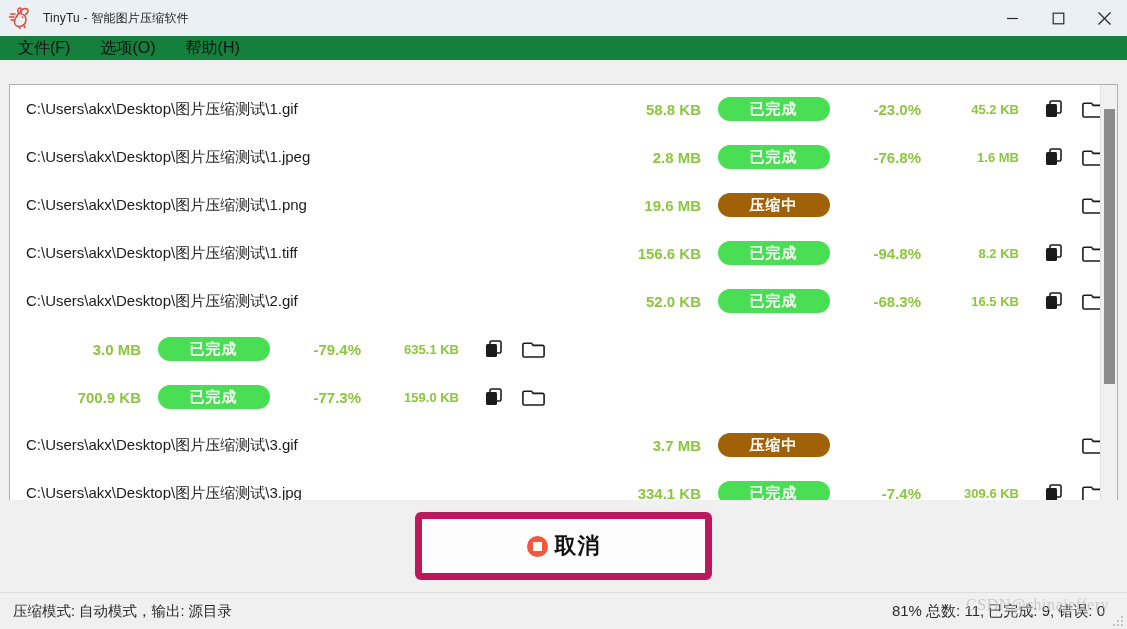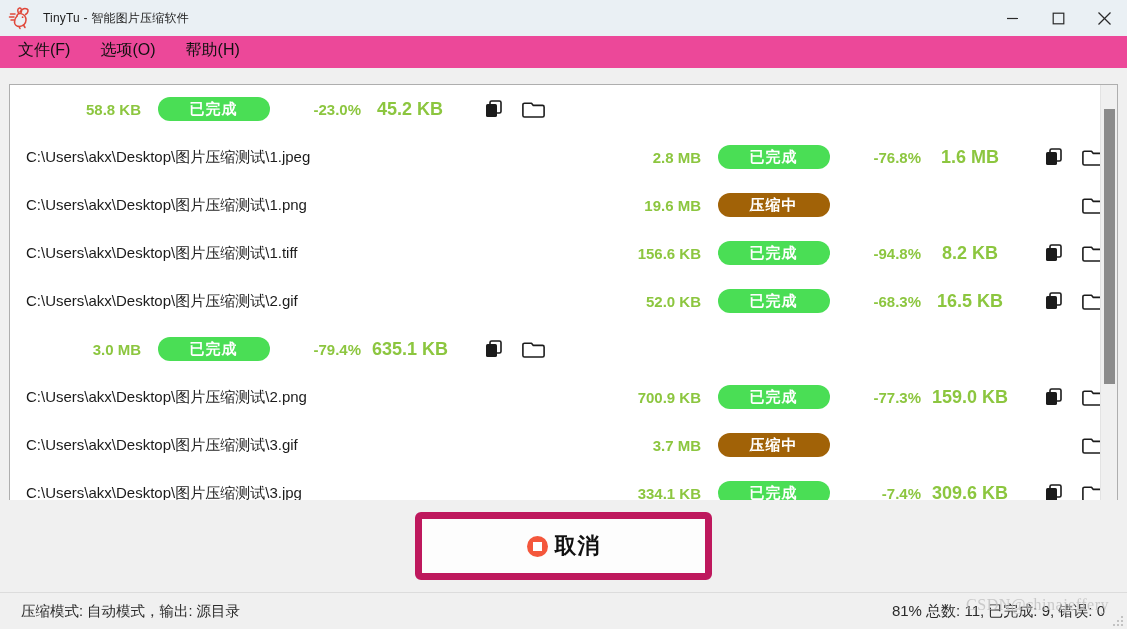--- a/index.html
+++ b/index.html
@@ -26,22 +26,22 @@
   .win-controls { margin-left:auto; display:flex; height:36px; }
   .win-btn {
     width:46px; height:36px; display:flex;
     align-items:center; justify-content:center;
     cursor:default;
   }
   .win-btn svg { display:block; }
 
   
   .menubar {
-    height:32px; background:#ec4899;
-    display:flex; 
+    height:24px; background:#15803d;
+    display:flex; align-items:center;
     padding-left:6px;
   }
   .menu-item {
     font-size:16px; color:#111;
     padding:4px 12px; margin-right:6px;
     cursor:default; white-space:nowrap;
   }
 
   
   .list-wrap {
@@ -83,22 +83,22 @@
     letter-spacing:1px; white-space:nowrap; cursor:default;
   }
   .badge.done { background:#4ade55; }
   .badge.busy { background:#a16207; }
   .c-pct {
     flex:0 0 75px; text-align:right;
     font-size:15px; font-weight:bold; color:#8cc63f;
     white-space:nowrap;
   }
   .c-newsize {
-    flex:0 0 100px; text-align:center;
-    font-size:18px; font-weight:bold; color:#8cc63f;
+    flex:0 0 100px; text-align:right;
+    font-size:13px; font-weight:bold; color:#8cc63f;
     white-space:nowrap; padding-right:2px;
   }
   .c-actions {
     flex:0 0 auto; display:flex; align-items:center;
     gap:14px; margin-left:20px;
   }
   .icon-btn {
     width:26px; height:26px; display:flex;
     align-items:center; justify-content:center; cursor:default;
   }
@@ -145,21 +145,21 @@
 
   
   .statusbar {
     position:absolute; left:0; top:592px;
     width:1127px; height:37px;
     background:#f0f0f0;
     border-top:1px solid #dcdcdc;
     display:flex; align-items:center;
   }
   .status-left {
-    font-size:14.5px; color:#2b2b2b; margin-left:21px; white-space:nowrap;
+    font-size:14.5px; color:#2b2b2b; margin-left:13px; white-space:nowrap;
   }
   .status-right {
     margin-left:auto; margin-right:22px;
     font-size:15px; color:#2b2b2b; white-space:nowrap;
   }
 
   
   .watermark {
     position:absolute; right:18px; top:596px;
     font-size:16px; color:rgba(190,190,190,.78);
@@ -217,20 +217,21 @@
 <div class="menubar">
   <div class="menu-item">文件(F)</div>
   <div class="menu-item">选项(O)</div>
   <div class="menu-item">帮助(H)</div>
 </div>
 
 <div class="list-wrap">
   <div class="list-panel">
     <div class="rows" id="rows-container">
         <div class="row">
+          <div class="c-path">C:\Users\akx\Desktop\图片压缩测试\1.gif</div>
           <div class="c-size">58.8 KB</div>
           <div class="c-status">
             <span class="badge done">已完成</span>
           </div>
           <div class="c-pct">-23.0%</div>
           <div class="c-newsize">45.2 KB</div>
           <div class="c-actions">
             <span class="icon-btn">
               <svg width="22" height="22" viewBox="0 0 22 22">
                 <rect x="7" y="3" width="11" height="12" rx="1.6" fill="none" stroke="#1b1b1b" stroke-width="1.6"></rect>
@@ -347,21 +348,20 @@
               </svg>
             </span>
             <span class="icon-btn">
               <svg width="24" height="22" viewBox="0 0 24 22">
                 <path d="M2.5 5.2 h7 l1.8 2.2 h9.2 a1.6 1.6 0 0 1 1.6 1.6 v8.4 a1.6 1.6 0 0 1 -1.6 1.6 h-18 a1.6 1.6 0 0 1 -1.6 -1.6 v-10.6 a1.6 1.6 0 0 1 1.6 -1.6 z" fill="#ffffff" stroke="#1b1b1b" stroke-width="1.6" stroke-linejoin="round"></path>
               </svg>
             </span>
           </div>
         </div>
         <div class="row">
-          <div class="c-path">C:\Users\akx\Desktop\图片压缩测试\2.png</div>
           <div class="c-size">700.9 KB</div>
           <div class="c-status">
             <span class="badge done">已完成</span>
           </div>
           <div class="c-pct">-77.3%</div>
           <div class="c-newsize">159.0 KB</div>
           <div class="c-actions">
             <span class="icon-btn">
               <svg width="22" height="22" viewBox="0 0 22 22">
                 <rect x="7" y="3" width="11" height="12" rx="1.6" fill="none" stroke="#1b1b1b" stroke-width="1.6"></rect>

